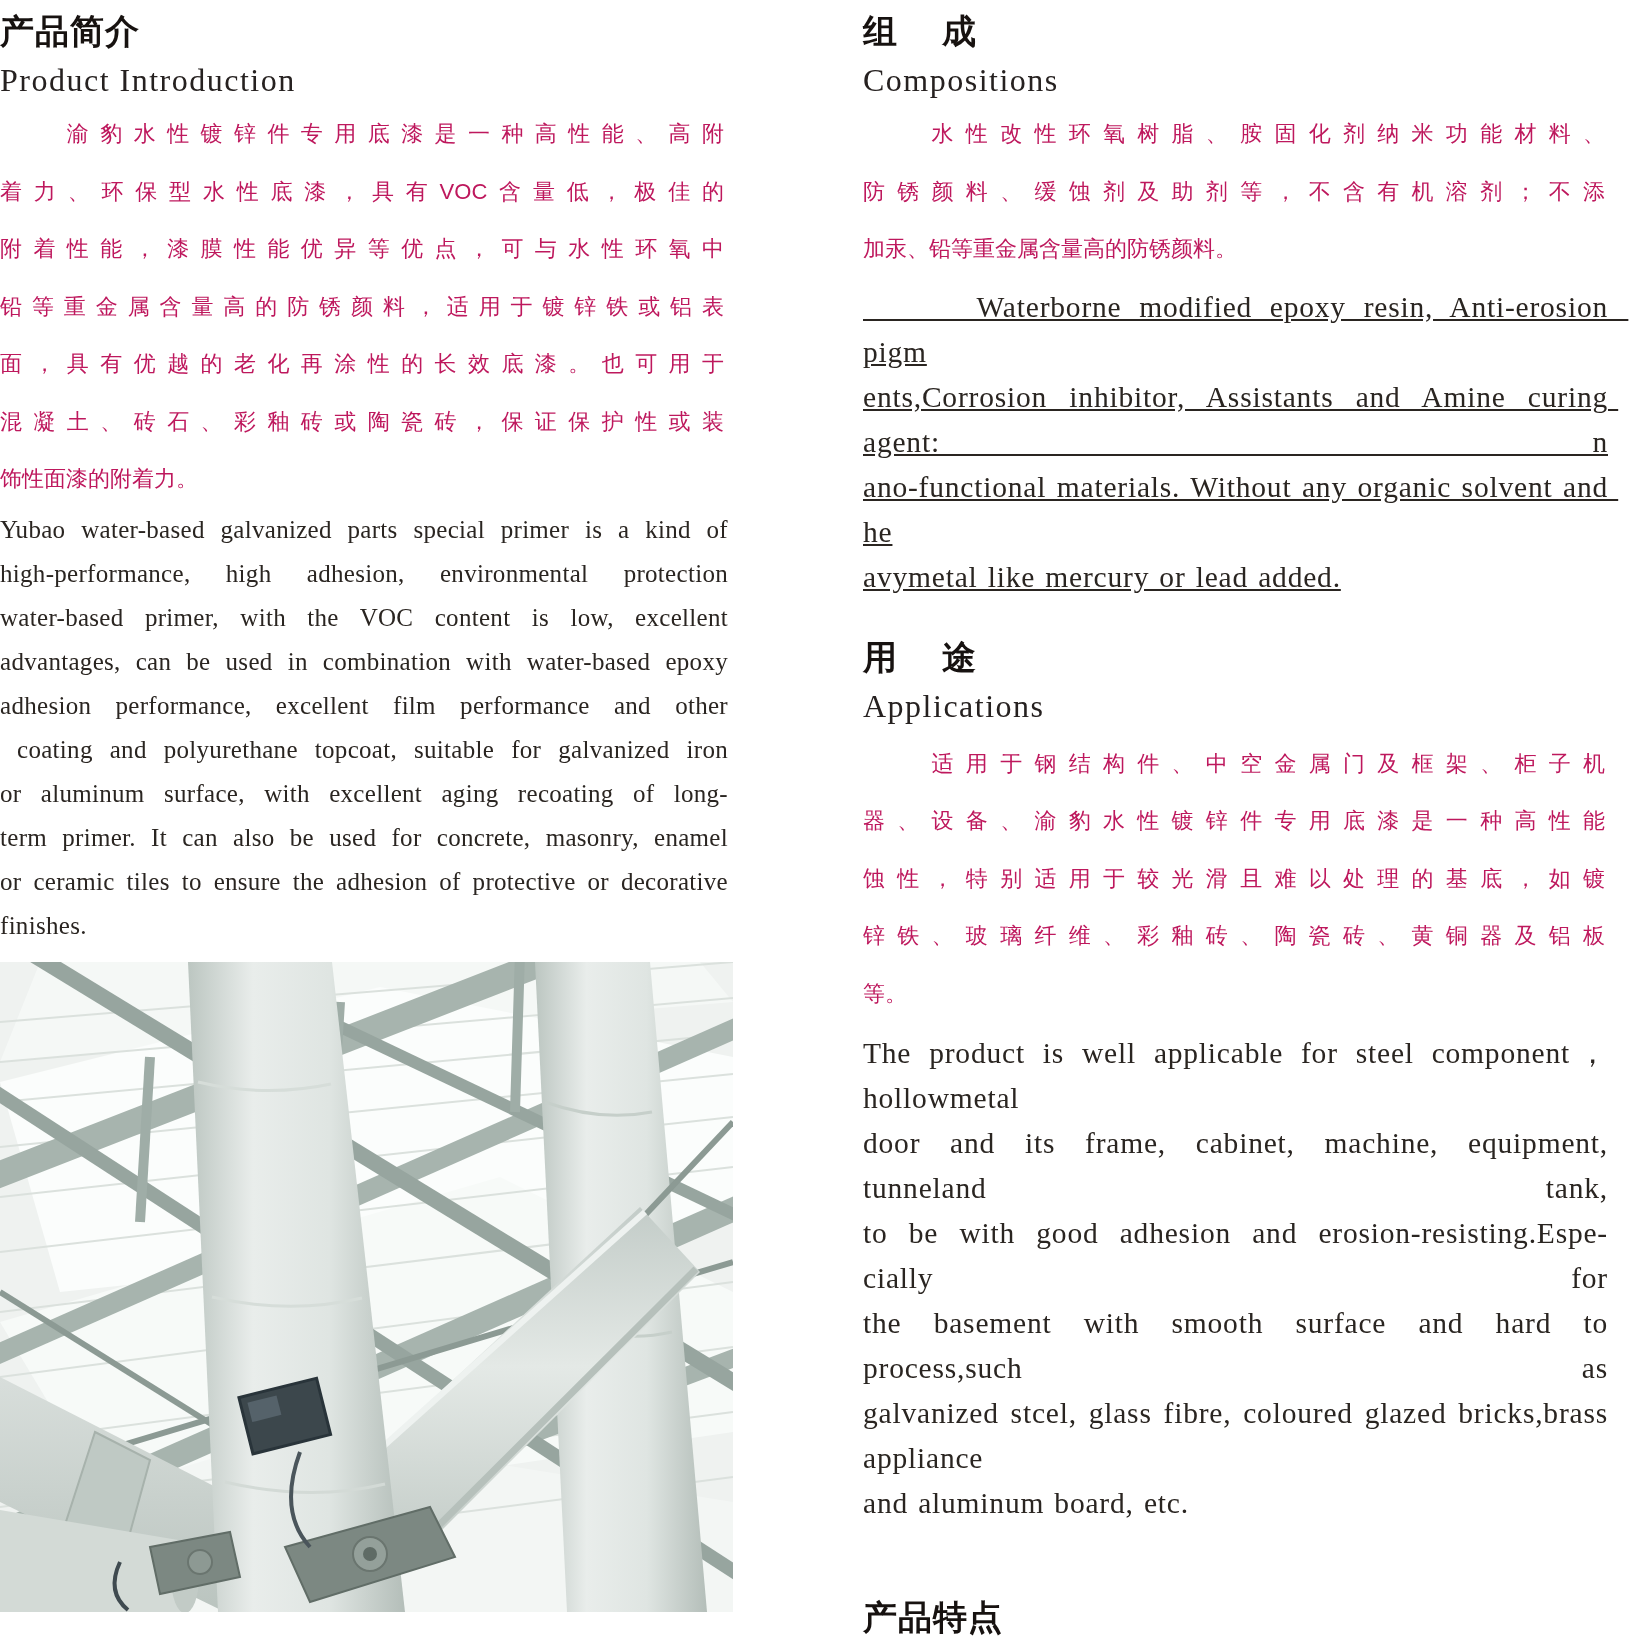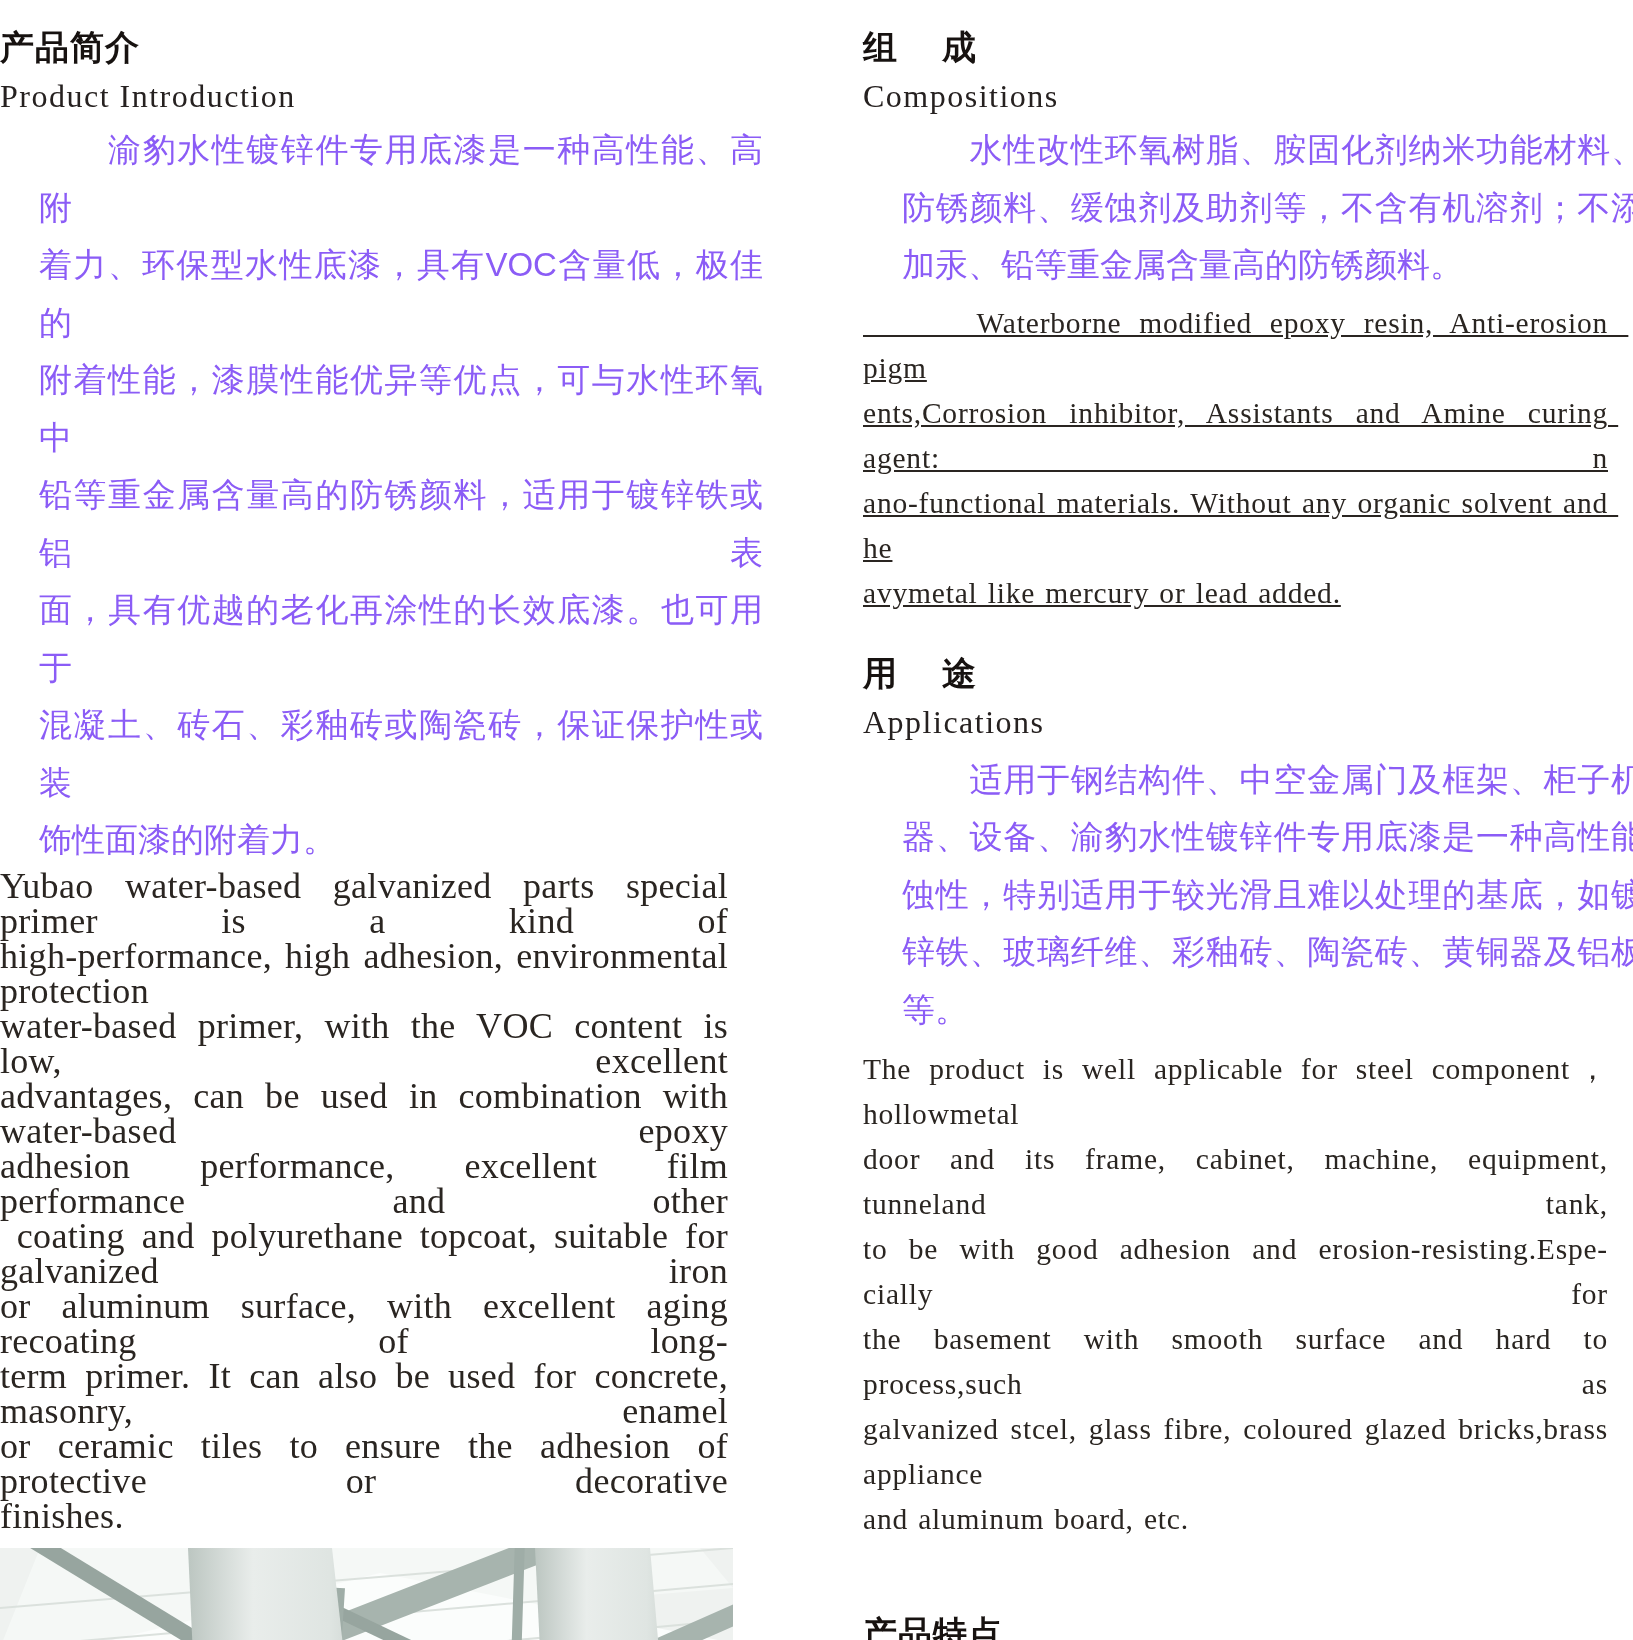--- a/index.html
+++ b/index.html
@@ -8,29 +8,29 @@
   .zh{font-family:"Liberation Sans","DejaVu Sans",sans-serif;}
   .en{font-family:"Liberation Serif","DejaVu Serif",serif;}
 
   .col{position:absolute;top:0;}
   .col-left{left:0;width:733px;}
   .col-right{left:863px;width:745px;}
 
   .heading-zh{font-family:"Liberation Sans","DejaVu Sans",sans-serif;font-weight:700;
               font-size:34px;line-height:34px;color:#171210;letter-spacing:1px;}
   .heading-row{display:flex;gap:44px;}
-  .pad-top{padding-top:30px;}
+  .pad-top{padding-top:14px;}
   .heading-en{font-family:"Liberation Serif","DejaVu Serif",serif;font-size:32px;line-height:34px;
               color:#262120;letter-spacing:1.5px;margin-top:15px;}
 
   .jlines .line{text-align:justify;text-align-last:justify;white-space:pre-wrap;}
   .jlines .line.last{text-align-last:left;}
 
-  .p-zh{font-size:33px;line-height:57.5px;color:#8b5cf6;width:724px;margin-left:39px;}
-  .p-en{font-size:36px;line-height:35px;color:#2a2521;width:728px;word-spacing:2px;letter-spacing:0.3px;}
+  .p-zh{font-size:22px;line-height:57.5px;color:#be185d;width:724px;}
+  .p-en{font-size:25px;line-height:44px;color:#2a2521;width:728px;word-spacing:2px;letter-spacing:0.3px;}
   .col-right .p-zh{width:742px;}
   .col-right .p-en{font-size:29.5px;line-height:45px;width:745px;letter-spacing:0.8px;}
 
   .m-intro-zh{margin-top:8px;}
   .m-intro-en{margin-top:0px;}
   .m-comp-zh{margin-top:8px;}
   .m-comp-en{margin-top:7px;text-decoration:underline;}
   .m-apps-head{margin-top:40px;}
   .m-apps-zh{margin-top:12px;}
   .m-apps-en{margin-top:9px;}

